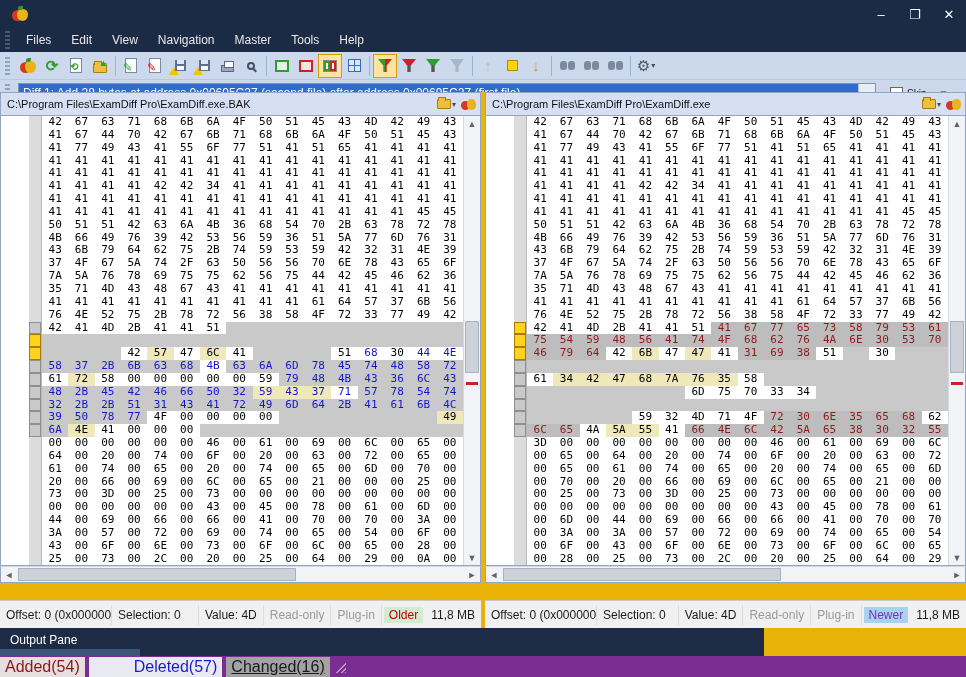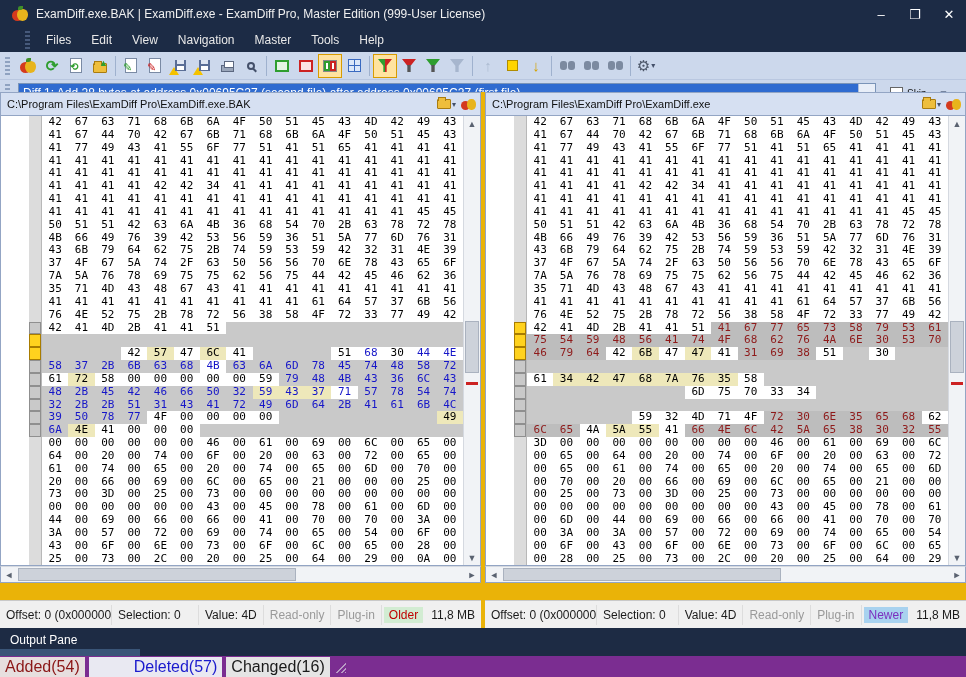--- a/index.html
+++ b/index.html
@@ -10,21 +10,21 @@
   .titlebar { height:28px; background:#1c2b45; display:flex; align-items:center; color:#f0f0f0; }
   .app-icon { width:16px; height:16px; margin:0 8px 0 12px; position:relative; }
   .app-icon .p1 { position:absolute; left:0; top:4px; width:11px; height:11px; border-radius:50%; background:#d43a1e; }
   .app-icon .p2 { position:absolute; right:0; top:3px; width:11px; height:12px; border-radius:45% 45% 50% 50%; background:#e8b41c; }
   .app-icon .leaf { position:absolute; left:6px; top:0px; width:5px; height:4px; border-radius:50% 0 50% 0; background:#3f8f28; }
   .title-text { font-size:12px; white-space:nowrap; }
   .win-btns { margin-left:auto; display:flex; }
   .win-btn { width:34px; height:28px; display:flex; align-items:center; justify-content:center; font-size:13px; color:#fff; }
 
   
-  .menubar { height:24px; background:#1c2b45; display:flex; align-items:center; color:#e8e8e8; font-size:12px;padding-left:20px; }
+  .menubar { height:24px; background:#1c2b45; display:flex; align-items:center; color:#e8e8e8; font-size:12px; }
   .grip { width:5px; height:18px; margin:0 6px 0 5px;
     background:repeating-linear-gradient(to bottom,#8fa2c0 0 2px,transparent 2px 4px); }
   .grip.dark { background:repeating-linear-gradient(to bottom,#46597a 0 2px,transparent 2px 4px); }
   .menu-item { padding:4px 10px; }
 
   
   .toolbar { height:28px; background:#ccd8ec; display:flex; align-items:center; border-bottom:1px solid #b9c7e0; }
   .tb-btn { width:24px; height:24px; display:flex; align-items:center; justify-content:center; position:relative; border:1px solid transparent; }
   .tb-btn.active { background:#ffe3a0; border-color:#d89c00; }
   .tb-btn.disabled { opacity:.5; }
@@ -115,44 +115,43 @@
   .pstatus.left { left:0; } .pstatus.right { left:485px; }
   .sec { padding:0 6px; border-right:1px solid #dddddd; height:20px; line-height:20px; white-space:nowrap; overflow:hidden; }
   .sec.offset { width:112px; }
   .sec.selection { width:104px; flex:1; }
   .sec.gray { color:#9a9a9a; }
   .age { padding:1px 5px; margin:0 2px; }
   .age.older { color:#c00000; background:#d2ecd2; }
   .age.newer { color:#7b2fbe; background:#a8d2ef; }
 
   
-  .output-tabs { position:absolute; top:628px; left:0; width:966px; height:28px; background:#1d2b44; color:#fff; font-size:12px; }
+  .output-tabs { position:absolute; top:628px; left:0; width:764px; height:28px; background:#1d2b44; color:#fff; font-size:12px; }
   .output-tabs .lbl { padding:5px 0 0 10px; }
   .tab-underline { position:absolute; left:0; bottom:0; width:140px; height:7px; background:#3a5578; }
   .bottombar { position:absolute; top:656px; left:0; width:966px; height:21px; background:#7b2d91; color:#fff; font-size:12px; display:flex; align-items:center; }
   .bb-text { padding-left:6px; flex:1; }
   .badge { padding:1px 5px; margin-right:4px; font-size:16px; }
   .b-added { color:#8b1717; background:#e7dfdf; }
   .b-deleted { color:#1a1acd; background:#e9e9f2;padding-left:45px; }
-  .b-changed { color:#1a1a1a; background:#e5e5e5; }
+  .b-changed { color:#1a1a1a; background:#a3a3a3;text-decoration:underline; }
   .rgrip { width:12px; height:12px; margin-right:3px;
     background:
       linear-gradient(135deg, transparent 0 58%, #b89ac4 58% 66%, transparent 66% 76%, #b89ac4 76% 84%, transparent 84% 92%, #b89ac4 92%);
   }
 </style>
 </head>
 <body>
 
 <div class="titlebar">
   <div class="app-icon">
       <div class="p1"></div>
       <div class="p2"></div>
       <div class="leaf"></div>
     </div>
-  <div class="title-text">ExamDiff.exe.BAK  |  ExamDiff.exe - ExamDiff Pro, Master Edition (999-User License)</div>
   <div class="win-btns">
     <div class="win-btn">–</div>
     <div class="win-btn">❐</div>
     <div class="win-btn">✕</div>
   </div>
 </div>
 
 <div class="menubar">
   <div class="grip dark"></div>
   <div class="menu-item">Files</div>

